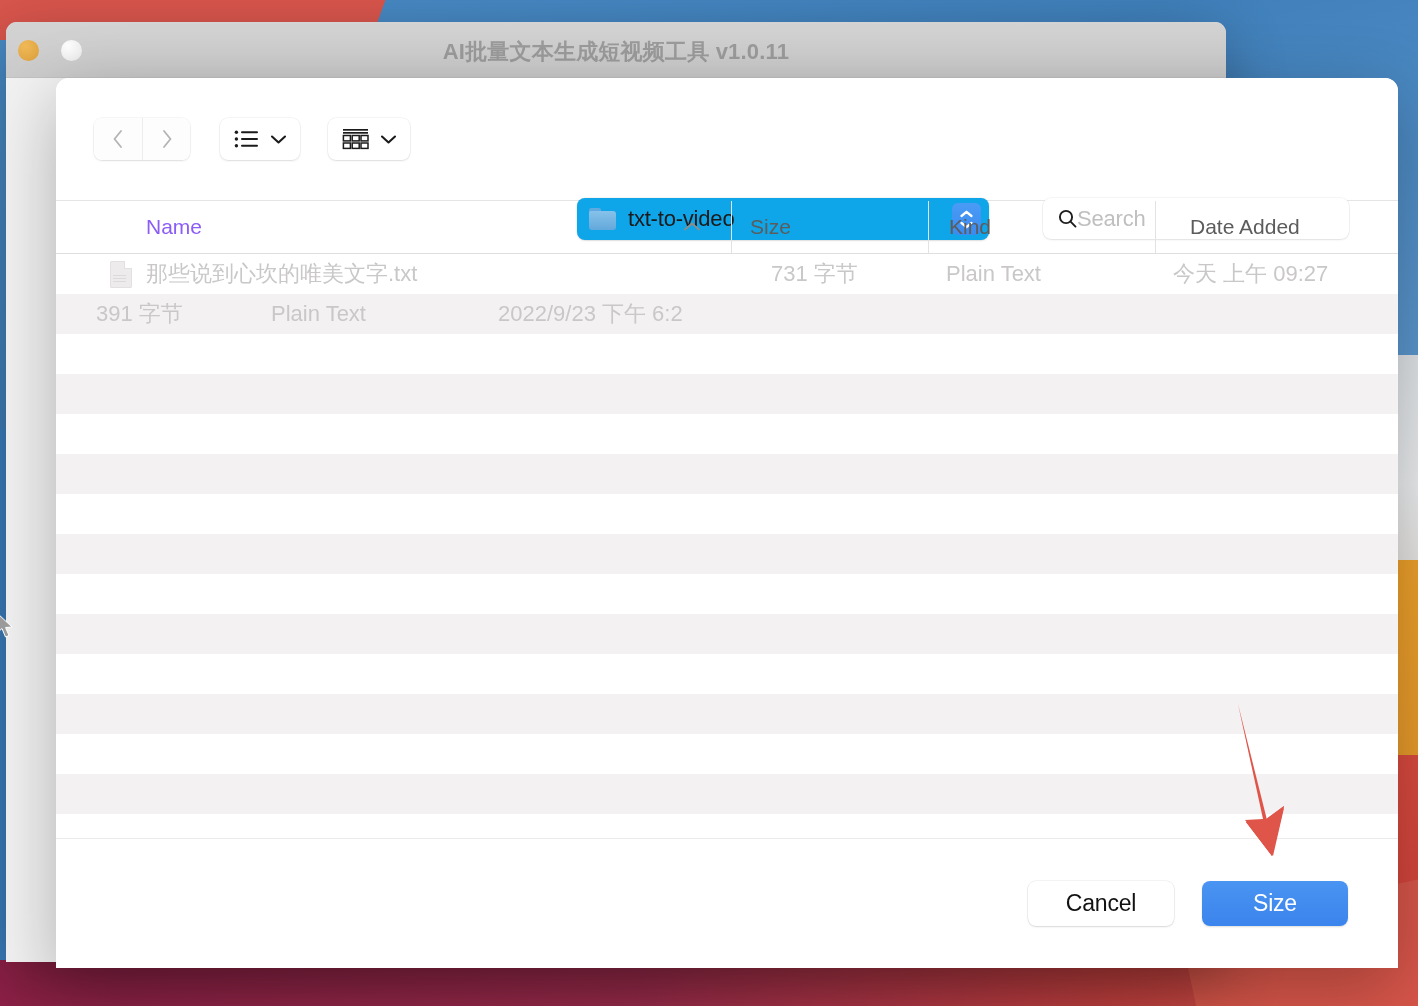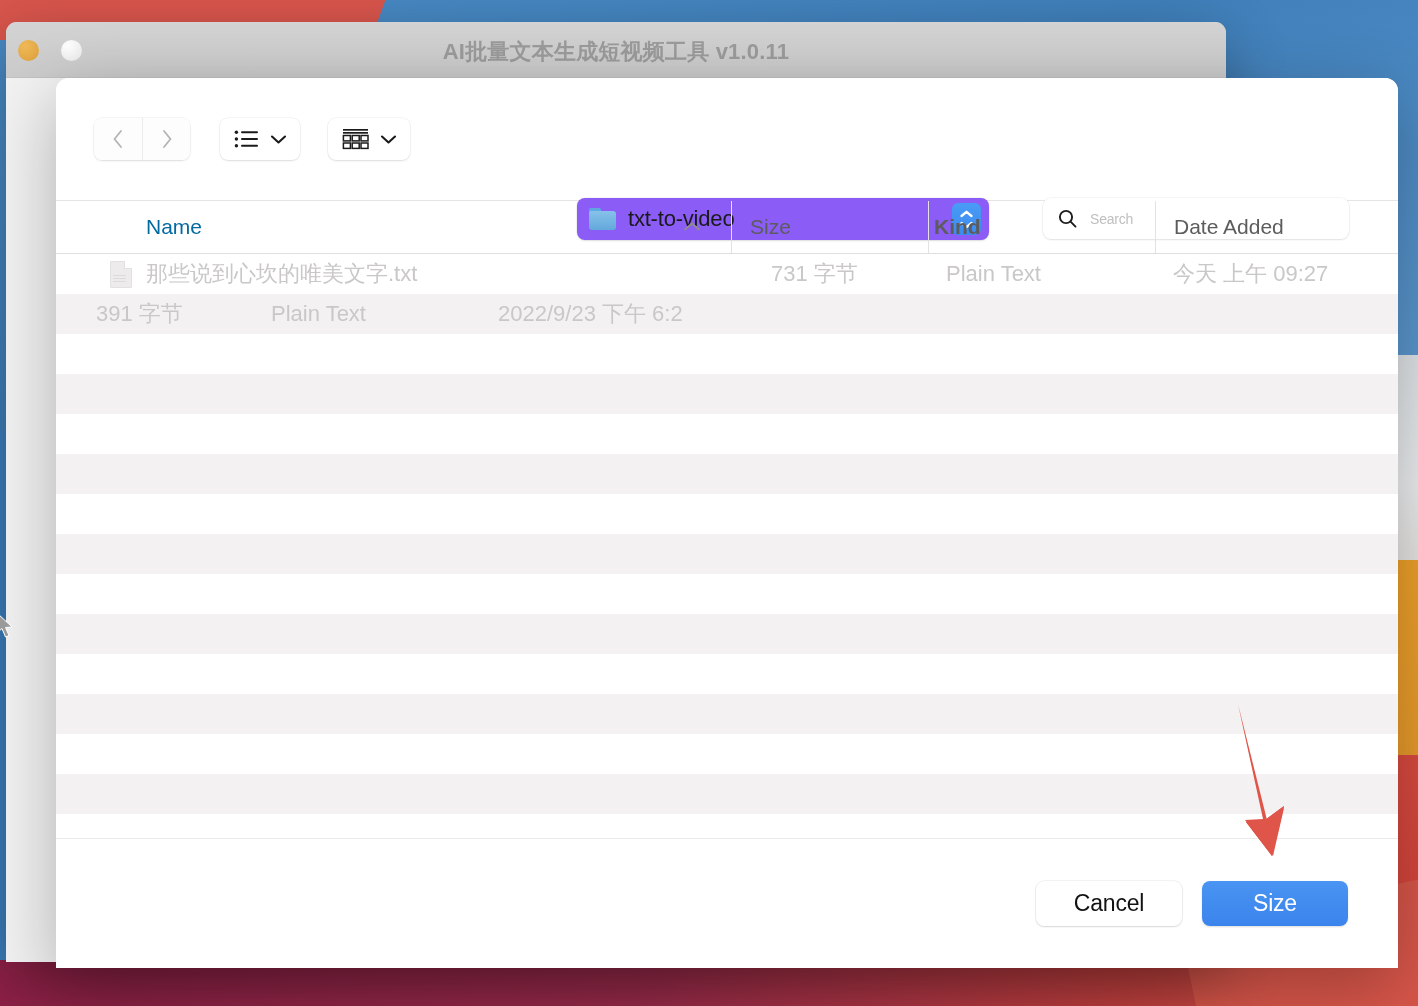--- a/index.html
+++ b/index.html
@@ -136,21 +136,21 @@
     box-shadow: 0 1px 2px rgba(0,0,0,0.10), 0 0 0 0.5px rgba(0,0,0,0.07);
     cursor: default;
   }
   .dd-caret { stroke: #1b1b1b; stroke-width: 2.1; fill: none; stroke-linecap: round; stroke-linejoin: round; }
 
   
   #path-popup {
     position: absolute;
     left: 521px; top: 120px;
     width: 412px; height: 42px;
-    background: #8b5cf6;
+    background: #0ea5e9;
     border-radius: 8px;
     box-shadow: 0 1px 2px rgba(0,0,0,0.10), 0 0 0 0.5px rgba(0,0,0,0.07);
     display: flex; align-items: center;
     padding-left: 12px;
     cursor: default;
   }
   #folder-icon { width: 27px; height: 22px; position: relative; flex: 0 0 27px; }
   #folder-icon .tab {
     position: absolute; left: 0; top: 0; width: 12px; height: 5px;
     background: #5ea9e0; border-radius: 2px 2px 0 0;
@@ -185,22 +185,21 @@
     width: 306px; height: 41px;
     border-radius: 8px;
     background: #ffffff;
     box-shadow: 0 1px 2px rgba(0,0,0,0.09), 0 0 0 0.5px rgba(0,0,0,0.07);
     display: flex; align-items: center;
     padding-left: 15px;
   }
   #search-field svg { flex: 0 0 19px; }
   #search-input {
     border: none; outline: none;
-    margin-left: 13px;
-    font-size: 14px;
+    font-size: 22px;
     font-family: inherit;
     color: #1a1a1a;
     background: transparent;
     width: 220px;
     letter-spacing: -0.2px;
   }
   #search-input::placeholder { color: #bfbfbf; }
 
   
   #col-header {
@@ -213,24 +212,24 @@
     background: #ffffff;
   }
   .col {
     display: flex; align-items: center;
     font-size: 21px;
     color: #5c5c5c;
     position: relative;
     cursor: default;
   }
   .col + .col { border-left: 1px solid #e3e1e2; align-items: center; }
-  .col-name { flex: 0 0 675px; padding-left: 90px; color: #0369a1; font-weight: normal; }
+  .col-name { flex: 0 0 675px; padding-left: 90px; color: #8b5cf6; font-weight: normal; }
   .col-size { flex: 0 0 197px; padding-left: 18px; }
-  .col-kind { flex: 0 0 227px; padding-left: 5px; font-weight: bold; }
-  .col-date { flex: 1 1 auto;   padding-left: 18px; }
+  .col-kind { flex: 0 0 227px; padding-left: 20px; }
+  .col-date { flex: 1 1 auto;   padding-left: 34px; }
   #sort-chevron {
     position: absolute; right: 29px; top: 50%;
     transform: translateY(-50%);
   }
   .sort-stroke { stroke: #8d8d8d; stroke-width: 1.9; fill: none; stroke-linecap: round; stroke-linejoin: round; }
 
   
   #file-list {
     flex: 1 1 auto;
     position: relative;
@@ -283,21 +282,21 @@
 
   
   #dialog-footer {
     flex: 0 0 130px;
     border-top: 1px solid #ecebeb;
     background: #ffffff;
     display: flex;
     align-items: center;
     justify-content: flex-end;
     padding-right: 50px;
-    gap: 20px;
+    gap: 28px;
   }
   .btn {
     height: 45px;
     border-radius: 8px;
     font-size: 23px;
     font-family: inherit;
     display: flex; align-items: center; justify-content: center;
     cursor: default;
     border: none;
     letter-spacing: -0.2px;

